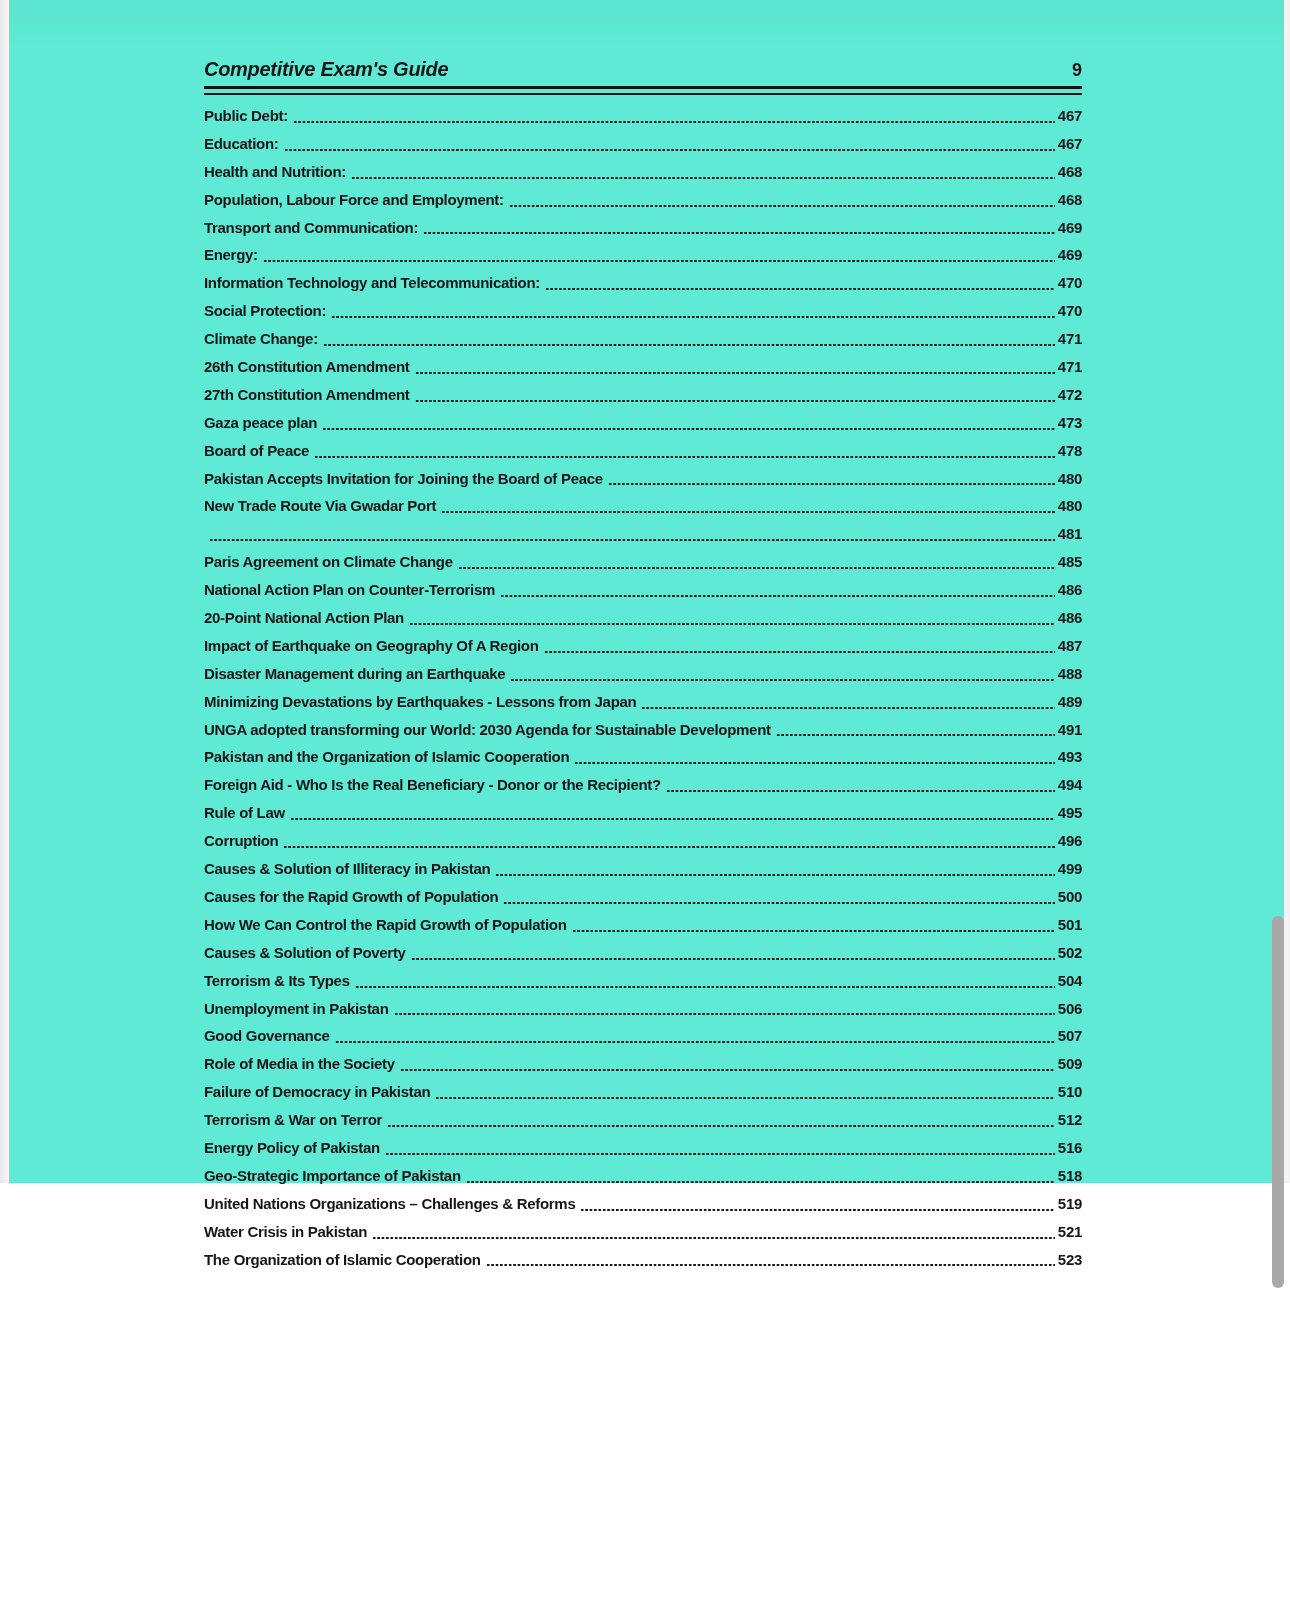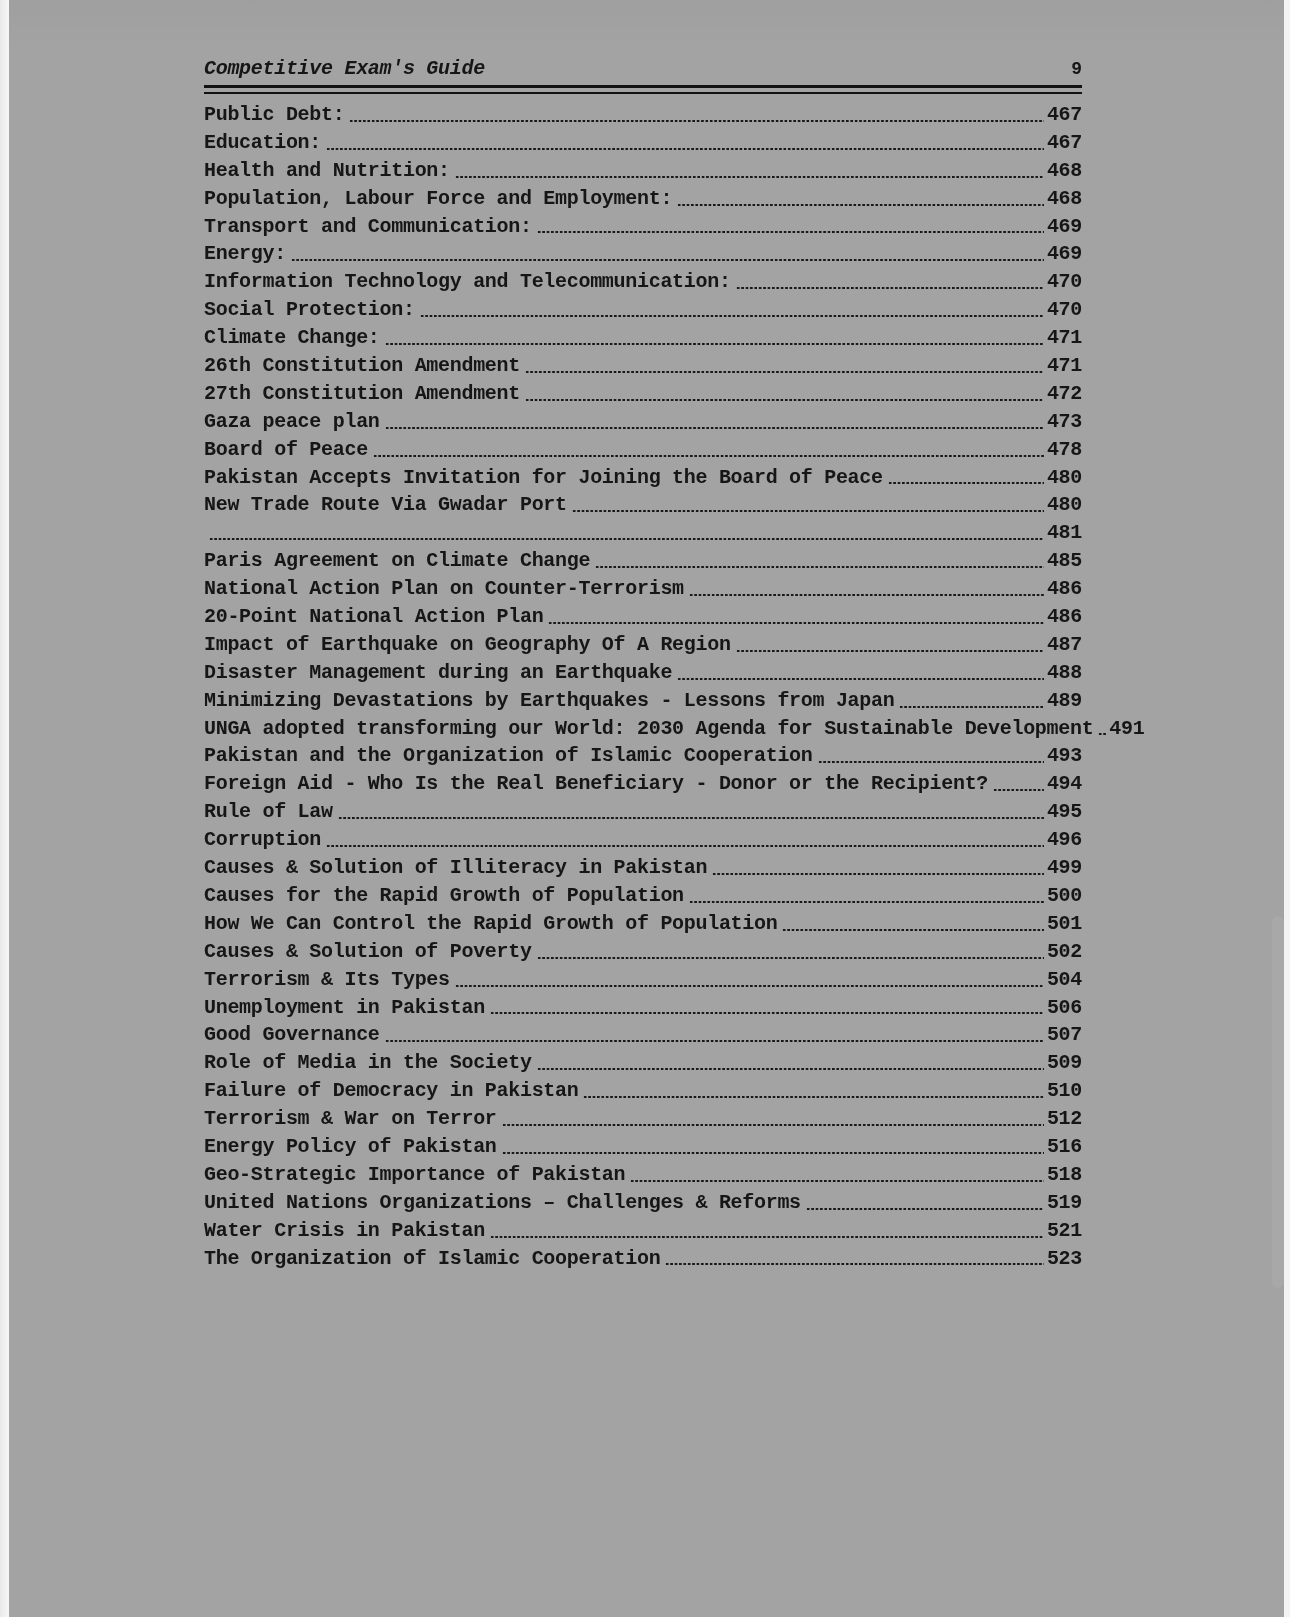--- a/index.html
+++ b/index.html
@@ -7,23 +7,22 @@
     padding: 0;
     width: 1290px;
     height: 1617px;
     background: #ffffff;
     overflow: hidden;
     font-family: "Liberation Sans", "DejaVu Sans", sans-serif;
   }
   .stage {
     position: relative;
     width: 1290px;
-    height: 1617px;
-    background: #a3a3a3;
-    font-family: Liberation Mono, monospace;
+    height: 1183px;
+    background: #5eead4;
   }
   
   .left-edge {
     position: absolute;
     left: 0; top: 0; bottom: 0;
     width: 9px;
     background: linear-gradient(to right, #e9e9e9, #f7f7f7);
   }
   .top-shade {
     position: absolute;
@@ -62,21 +61,21 @@
     border-bottom: 2.5px solid #121212;
   }
   .toc {
     margin-top: 7px;
   }
   .toc-row {
     display: flex;
     align-items: stretch;
     height: 27.9px;
     line-height: 27.9px;
-    font-size: 20px;
+    font-size: 15px;
     font-weight: bold;
     letter-spacing: -0.3px;
     white-space: nowrap;
   }
   .toc-title {
     flex: 0 0 auto;
   }
   .leader {
     flex: 1 1 auto;
     min-width: 8px;

